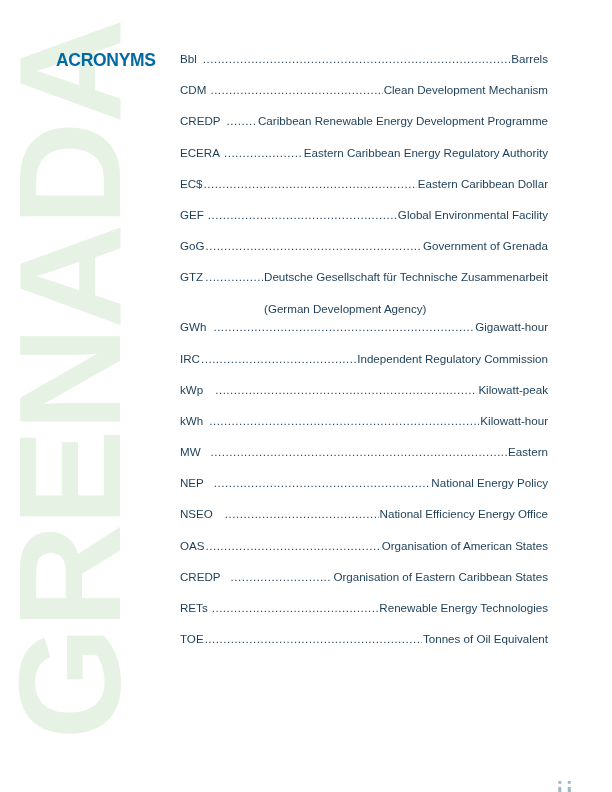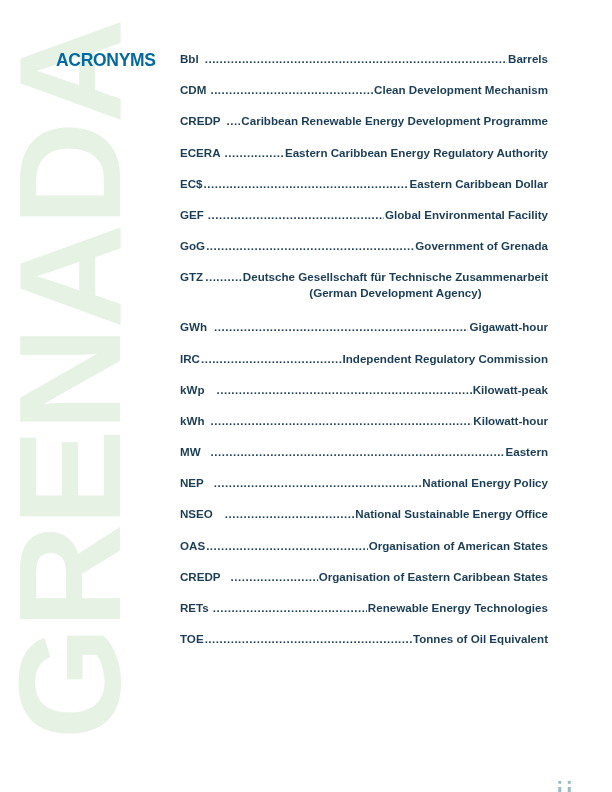--- a/index.html
+++ b/index.html
@@ -44,21 +44,21 @@
       top: 52px;
       width: 368px;
       margin: 0;
       padding: 0;
       list-style: none;
     }
     .row {
       display: flex;
       align-items: flex-end;
       font-family: "Liberation Sans", sans-serif;
-      font-weight: bold;
+      font-weight: normal;
       font-size: 11.6px;
       color: #1b3d57;
       line-height: 14px;
       height: 31.2px;
       align-items: flex-start;
     }
     .row.tall {
       height: 50px;
     }
     .abbr {
@@ -79,22 +79,22 @@
       flex: 0 0 auto;
       white-space: nowrap;
     }
     .def-block {
       flex: 0 0 auto;
       text-align: right;
       white-space: nowrap;
     }
     .def-line2 {
       display: block;
-      text-align: center;
-      margin-top: 2px;
+      text-align: left;
+      margin-top: 18px;
     }
     .page-number {
       position: absolute;
       left: 556px;
       top: 776px;
       font-family: "Liberation Sans", sans-serif;
       font-size: 34px;
       line-height: 1;
       color: #9bbac6;
       letter-spacing: 2px;
@@ -177,21 +177,21 @@
     <span class="def">Eastern</span>
   </li>
   <li class="row">
     <span class="abbr">NEP</span>
     <span class="leader" style="margin-left:10px;"></span>
     <span class="def">National Energy Policy</span>
   </li>
   <li class="row">
     <span class="abbr">NSEO</span>
     <span class="leader" style="margin-left:12px;"></span>
-    <span class="def">National Sustainable Energy Office</span>
+    <span class="def">National Efficiency Energy Office</span>
   </li>
   <li class="row">
     <span class="abbr">OAS</span>
     <span class="leader"></span>
     <span class="def">Organisation of American States</span>
   </li>
   <li class="row">
     <span class="abbr">CREDP</span>
     <span class="leader" style="margin-left:10px;"></span>
     <span class="def">Organisation of Eastern Caribbean States</span>

